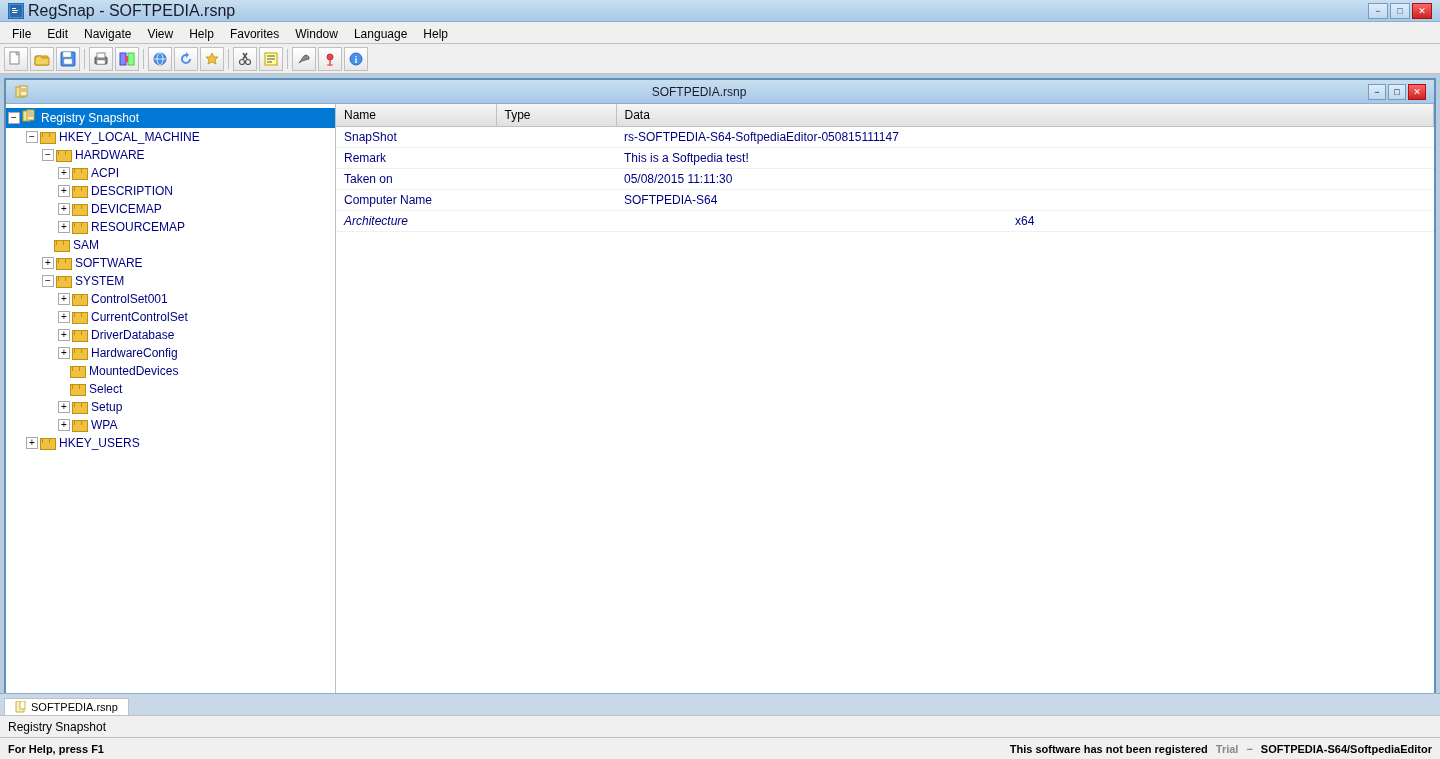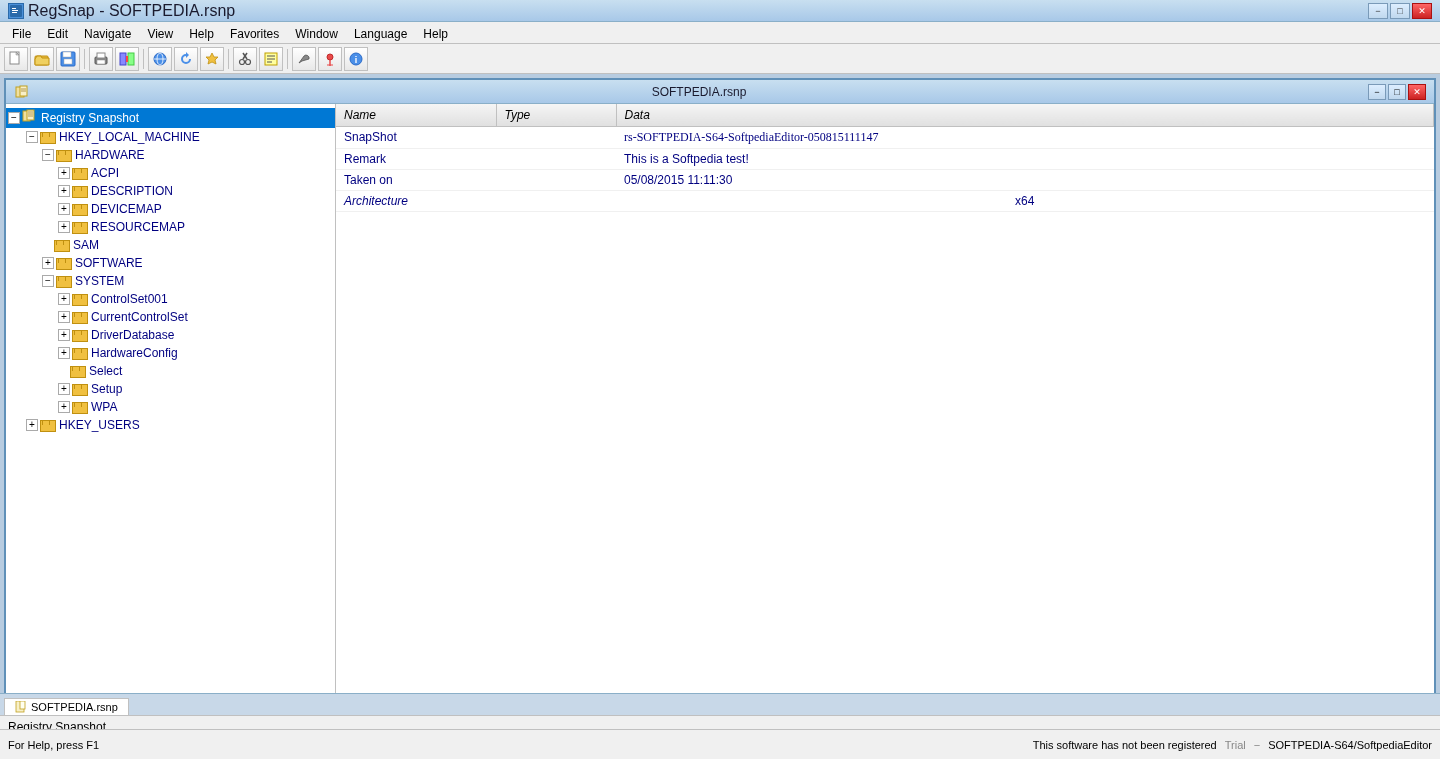--- a/index.html
+++ b/index.html
@@ -220,21 +220,20 @@
     }
 
     .data-table {
       width: 100%;
       border-collapse: collapse;
       font-size: 12px;
     }
     .data-table thead tr {
       background: #e8e8e8;
       border-bottom: 1px solid #c0c0c0;
-      font-style: italic;
     }
     .data-table th {
       text-align: left;
       padding: 4px 8px;
       font-weight: normal;
       border-right: 1px solid #c0c0c0;
       color: #000;
       background: linear-gradient(to bottom, #f5f5f5, #e0e0e0);
     }
     .data-table td {
@@ -264,28 +263,29 @@
       font-size: 11px;
       cursor: pointer;
       display: flex;
       align-items: center;
       gap: 4px;
     }
     .tab.active { background: white; }
 
     
     .bottom-status {
-      height: 30px;
+      height: 22px;
       background: #f0f0f0;
       border-top: 1px solid #c0c0c0;
       display: flex;
       align-items: center;
       justify-content: space-between;
       padding: 0 8px;
       font-size: 11px;
+      font-weight: bold;
     }
     .bottom-status-left { display: flex; align-items: center; gap: 4px; }
 
     
     ::-webkit-scrollbar { width: 12px; height: 12px; }
     ::-webkit-scrollbar-track { background: #f0f0f0; }
     ::-webkit-scrollbar-thumb { background: #c0c0c0; border: 1px solid #a0a0a0; }
   </style>
 </head>
 <body>
@@ -558,20 +558,28 @@
 
         <div class="tree-item" style="padding-left: 4px;">
           <span class="tree-indent"></span>
           <span class="tree-indent"></span>
           <span class="tree-indent"></span>
           <span class="tree-expander">+</span>
           <span class="folder-icon"></span>
           <span>HardwareConfig</span>
         </div>
 
+        <div class="tree-item" style="padding-left: 4px;">
+          <span class="tree-indent"></span>
+          <span class="tree-indent"></span>
+          <span class="tree-indent"></span>
+          <span style="width:12px; display:inline-block;"></span>
+          <span class="folder-icon"></span>
+          <span>MountedDevices</span>
+        </div>
 
         <div class="tree-item" style="padding-left: 4px;">
           <span class="tree-indent"></span>
           <span class="tree-indent"></span>
           <span class="tree-indent"></span>
           <span style="width:12px; display:inline-block;"></span>
           <span class="folder-icon"></span>
           <span>Select</span>
         </div>
 
@@ -608,33 +616,38 @@
             <tr>
               <th class="col-name">Name</th>
               <th class="col-type">Type</th>
               <th class="col-data">Data</th>
             </tr>
           </thead>
           <tbody id="table-body">
           <tr>
       <td style="color:#000080;">SnapShot</td>
       <td style="color:#000080;"></td>
-      <td style="color:#000080;font-family:Liberation Serif, serif;">rs-SOFTPEDIA-S64-SoftpediaEditor-050815111147</td>
+      <td style="color:#000080;">rs-SOFTPEDIA-S64-SoftpediaEditor-050815111147</td>
     </tr>
               <tr>
       <td style="color:#000080;">Remark</td>
       <td style="color:#000080;"></td>
       <td style="color:#000080;">This is a Softpedia test!</td>
     </tr>
               <tr>
       <td style="color:#000080;">Taken on</td>
       <td style="color:#000080;"></td>
       <td style="color:#000080;margin-top:36px;">05/08/2015 11:11:30</td>
     </tr>
               <tr>
+      <td style="color:#000080;">Computer Name</td>
+      <td style="color:#000080;"></td>
+      <td style="color:#000080;">SOFTPEDIA-S64</td>
+    </tr>
+              <tr>
       <td style="color:#000080;font-style:italic;">Architecture</td>
       <td style="color:#000080;"></td>
       <td style="color:#000080;text-align:center;">x64</td>
     </tr>
             </tbody>
         </table>
       </div>
 
     </div>
   </div>

